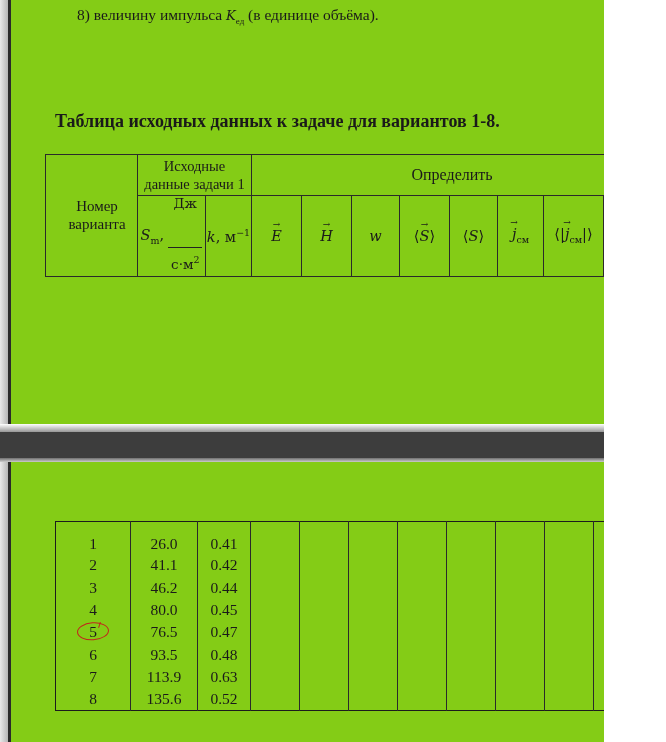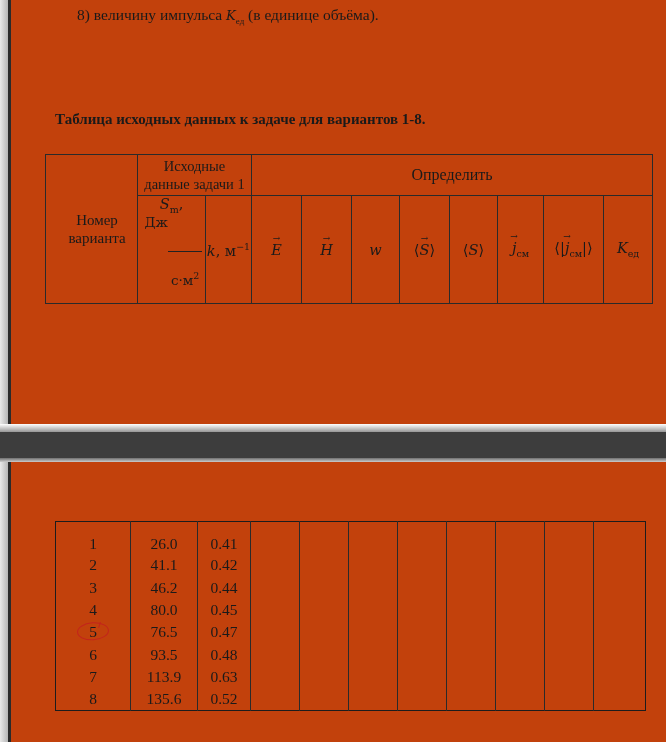--- a/index.html
+++ b/index.html
@@ -1,56 +1,56 @@
 <!DOCTYPE html>
 <html><head>
 <meta charset="utf-8">
 <style>
   html,body{margin:0;padding:0;background:#ffffff;}
   .canvas{
-    position:relative;width:666px;height:742px;overflow:hidden;
-    background:#c2410c;color:#1a1a1a;
+    position:relative;width:604px;height:742px;overflow:hidden;
+    background:#84cc16;color:#1a1a1a;
     font-family:"Liberation Serif","DejaVu Serif",serif;
   }
   
   .left-strip{position:absolute;left:0;top:0;width:8px;height:742px;
     background:linear-gradient(to right,#e9e9e9,#b5b5b5);}
   .left-line{position:absolute;left:8px;top:0;width:3px;height:742px;background:#2a2a2a;}
 
   
   .textblock{position:absolute;left:77px;top:4px;width:563px;
     font-size:15.5px;line-height:21px;}
   .textblock p{margin:0;}
   .p9{text-align:justify;text-indent:6px;}
   .inline-math{font-family:"DejaVu Serif",serif;font-style:italic;font-size:13px;}
   .inline-math-sub{font-size:9px;}
 
   .tbl-title{position:absolute;left:55px;top:111px;margin:0;
-    font-size:15px;font-weight:bold;}
+    font-size:18px;font-weight:bold;}
 
   
   .top-table{position:absolute;left:45px;top:154px;width:607px;
     border-collapse:collapse;table-layout:fixed;}
   .top-table td{border:1.4px solid #2a2a2a;text-align:center;
     vertical-align:middle;padding:0;}
   .top-table tr:nth-child(1) td{height:40px;}
   .top-table tr:nth-child(2) td{height:72px;}
   .hdr{font-size:14.5px;line-height:18px;}
   .variant-cell{text-align:left;padding-left:11px !important;font-size:15px;}
   .determine-hdr{font-size:16px;}
   .formula{font-size:14.5px;font-family:"DejaVu Serif",serif;}
   .mathit{font-style:italic;font-family:"DejaVu Serif",serif;}
   sub{font-size:9.5px;}
   sup{font-size:9.5px;}
   .vec{position:relative;display:inline-block;font-style:italic;}
   .vec::after{content:"→";position:absolute;left:50%;top:-9px;
     transform:translateX(-50%);font-size:9px;font-style:normal;}
-  .frac{display:inline-flex;flex-direction:row;vertical-align:middle;
+  .frac{display:inline-flex;flex-direction:column;vertical-align:middle;
     text-align:center;font-size:13.5px;line-height:15px;margin-left:4px;}
-  .frac .den{border-top:1.2px solid #222;padding:16px 3px;margin-top:36px;}
+  .frac .den{border-top:1.2px solid #222;padding:4px 3px;margin-top:36px;}
 
   
   .sep-shadow{position:absolute;left:0;top:424px;width:666px;height:8px;
     background:linear-gradient(#ffffff,#969696);}
   .sep-band{position:absolute;left:0;top:432px;width:666px;height:26px;background:#3d3d3d;}
   .sep-bottom{position:absolute;left:0;top:458px;width:666px;height:4px;
     background:linear-gradient(#6f6f6f,#cccccc);}
 
   
   .bottom-table{position:absolute;left:55px;top:521px;width:590px;height:190px;

